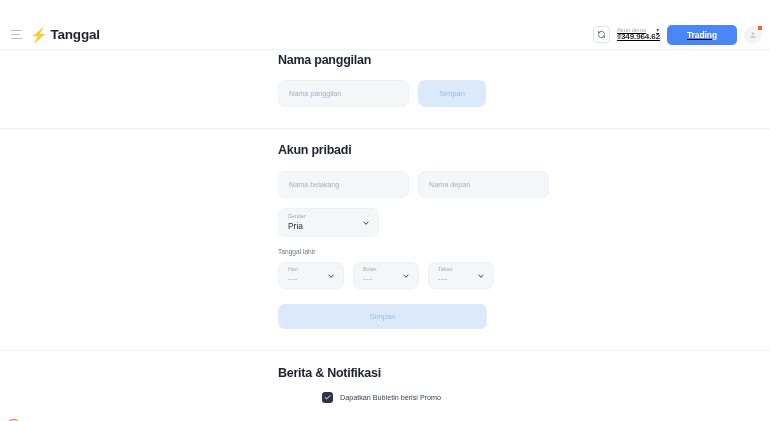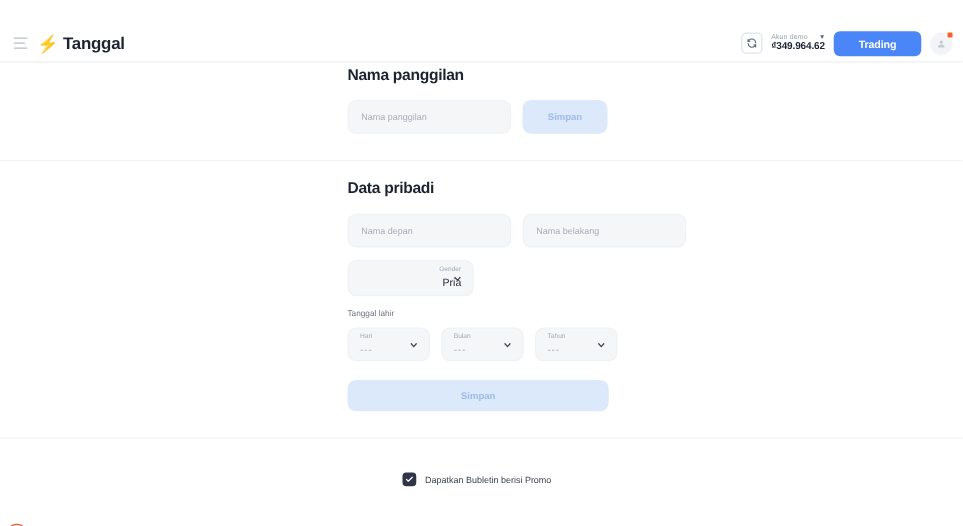--- a/index.html
+++ b/index.html
@@ -21,21 +21,21 @@
   }
   .hdr-left { display: flex; align-items: center; padding-left: 11px; gap: 8px; }
   .burger { width: 11px; height: 9px; display: flex; flex-direction: column; justify-content: space-between; cursor: pointer; }
   .burger i { display: block; height: 1.4px; background: #b9bec7; border-radius: 1px; }
   .burger i:nth-child(2) { width: 80%; }
   .brand { display: flex; align-items: center; gap: 3px; }
   .bolt { color: #3b7ef0; font-size: 14px; line-height: 1; font-weight: 700; }
   .brand-name { font-size: 13.5px; font-weight: 700; color: #1d2330; letter-spacing: -0.2px; }
 
   .hdr-right {
-    margin-left: auto; display: flex; align-items: center; gap: 7px; padding-right: 8px;
+    margin-left: auto; display: flex; align-items: center; gap: 7px; padding-right: 8px; text-decoration: underline;
   }
   .refresh-btn {
     width: 17px; height: 17px; border: 1px solid #dfe3e9; border-radius: 4px;
     display: flex; align-items: center; justify-content: center;
     color: #5c6türk; cursor: pointer; background: #fff;
   }
   .refresh-btn svg { width: 9px; height: 9px; }
   .acct { display: flex; flex-direction: column; line-height: 1.12; cursor: pointer; }
   .acct-row { display: flex; align-items: center; gap: 10px; }
   .acct-label { font-size: 5.6px; color: #97a0ad; letter-spacing: 0.1px; }
@@ -74,38 +74,38 @@
   }
   .input-box input {
     border: none; outline: none; background: transparent; width: 100%;
     font-size: 7.2px; color: #2b3240; font-family: "Liberation Sans", sans-serif;
   }
   .input-box input::placeholder { color: #a7aeb9; }
   .input-box.wide { width: 131px; }
 
   .btn-soft {
     width: 68px; height: 27px; border-radius: 7px; background: #dce9fb;
-    color: #9dbbe8; font-size: 7.6px; font-weight: 700; border: none;
+    color: #9dbbe8; font-size: 7.6px; font-weight: 400; border: none;
     display: flex; align-items: center; justify-content: center; cursor: pointer;
   }
   .btn-soft.full { width: 209px; height: 25px; border-radius: 7px; }
 
   .select-box {
     position: relative; border-radius: 7px; background: #f5f6f8;
     border: 1px solid #f0f1f4; padding: 4px 9px 4px 9px;
     display: flex; flex-direction: column; justify-content: center; cursor: pointer;
   }
   .select-box .lbl { font-size: 5.3px; color: #a2aab5; line-height: 1.4; }
   .select-box .val { font-size: 8.4px; color: #232a37; line-height: 1.35; }
   .select-box .val.muted { color: #aab1bc; letter-spacing: 0.5px; }
   .chev {
     position: absolute; right: 8px; top: 50%; transform: translateY(-50%);
     width: 8px; height: 8px; color: #3e4653;
   }
-  .sel-gender { width: 101px; height: 29px; align-items: flex-end; }
+  .sel-gender { width: 101px; height: 29px; }
   .sel-date { width: 66px; height: 27px; }
 
   .small-label { font-size: 6.6px; color: #6d7480; }
 
   
   .check-row { display: flex; align-items: center; gap: 7px; padding-left: 44px; }
   .checkbox {
     width: 11px; height: 11px; border-radius: 3px; background: #2d3547;
     display: flex; align-items: center; justify-content: center; cursor: pointer;
   }
@@ -181,28 +181,28 @@
       <div class="input-box">
         <input type="text" placeholder="Nama panggilan" style="">
       </div>
       <button class="btn-soft">Simpan</button>
     </div>
   </div>
 
   <div class="divider" style="margin-top:21px;"></div>
 
   <div class="section" style="padding-top:14px;">
-    <div class="sec-title">Data pribadi</div>
+    <div class="sec-title">Akun pribadi</div>
 
     <div class="field-row" style="margin-top:14px;">
       <div class="input-box wide">
+        <input type="text" placeholder="Nama belakang" style="">
+      </div>
+      <div class="input-box wide">
         <input type="text" placeholder="Nama depan" style="">
-      </div>
-      <div class="input-box wide">
-        <input type="text" placeholder="Nama belakang" style="">
       </div>
     </div>
 
     <div class="select-box sel-gender" style="margin-top:10px;">
       <span class="lbl">Gender</span>
       <span class="val">Pria</span>
       <svg class="chev" viewBox="0 0 24 24" fill="none" stroke="currentColor" stroke-width="3" stroke-linecap="round" stroke-linejoin="round">
           <polyline points="6 9 12 16 18 9"></polyline>
         </svg>
     </div>
@@ -232,20 +232,21 @@
           </svg>
       </div>
     </div>
 
     <button class="btn-soft full" style="margin-top:15px;">Simpan</button>
   </div>
 
   <div class="divider" style="margin-top:21px;"></div>
 
   <div class="section" style="padding-top:15px;">
+    <div class="sec-title">Berita &amp; Notifikasi</div>
     <div class="check-row" style="margin-top:12px;">
       <div class="checkbox">
         <svg viewBox="0 0 24 24" fill="none" stroke="#ffffff" stroke-width="3.4" stroke-linecap="round" stroke-linejoin="round">
             <polyline points="20 6 9 17 4 12"></polyline>
           </svg>
       </div>
       <span class="check-text">Dapatkan Bubletin berisi Promo</span>
     </div>
   </div>
 

